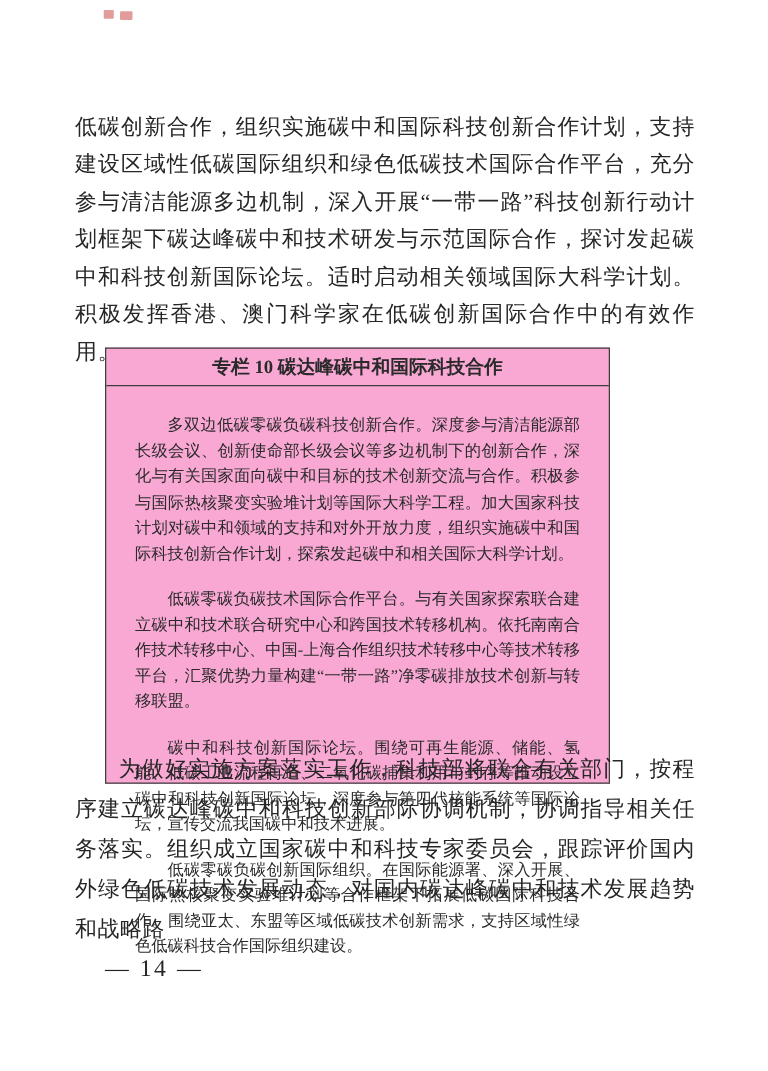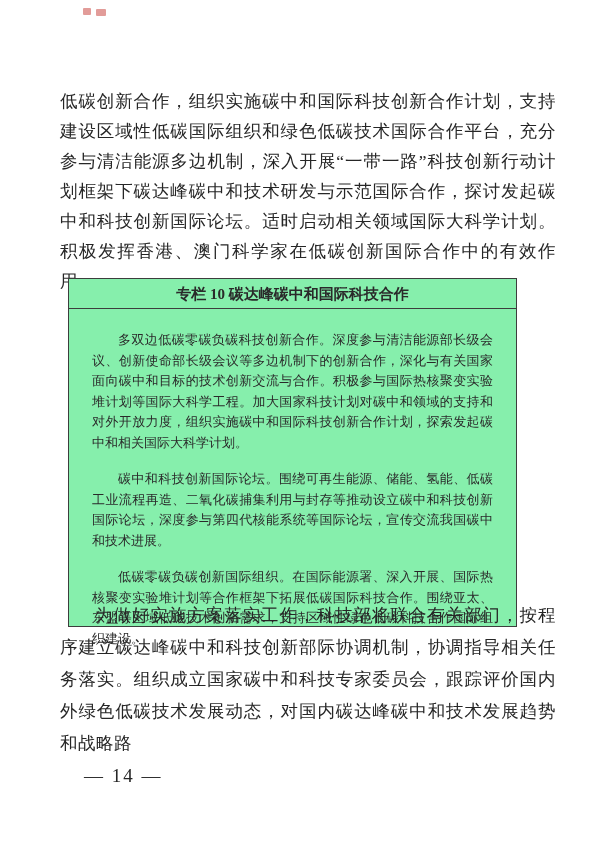--- a/index.html
+++ b/index.html
@@ -29,27 +29,27 @@
     line-height: 30px;
   }
   .para-closing {
     top: 599px;
     font-size: 17.5px;
     line-height: 32px;
     text-indent: 2em;
   }
   .column-box {
     position: absolute;
-    left: 68px;
+    left: 84px;
     top: 278px;
-    width: 449px;
+    width: 404px;
     height: 349px;
     border: 1.5px solid #3d3d3d;
     box-sizing: border-box;
-    background: #86efac;
+    background: #f9a8d4;
   }
   .column-box-title {
     height: 30px;
     line-height: 30px;
     text-align: center;
     font-weight: bold;
     font-size: 15px;
     color: #2a2a2a;
     border-bottom: 1.5px solid #3d3d3d;
     box-sizing: border-box;
@@ -89,20 +89,21 @@
 
   <span class="red-mark red-mark-1"></span>
   <span class="red-mark red-mark-2"></span>
 
   <div class="body-para para-opening">低碳创新合作，组织实施碳中和国际科技创新合作计划，支持建设区域性低碳国际组织和绿色低碳技术国际合作平台，充分参与清洁能源多边机制，深入开展“一带一路”科技创新行动计划框架下碳达峰碳中和技术研发与示范国际合作，探讨发起碳中和科技创新国际论坛。适时启动相关领域国际大科学计划。积极发挥香港、澳门科学家在低碳创新国际合作中的有效作用。</div>
 
   <div class="column-box">
     <div class="column-box-title">专栏 10  碳达峰碳中和国际科技合作</div>
     <div class="column-box-body">
       <p>多双边低碳零碳负碳科技创新合作。深度参与清洁能源部长级会议、创新使命部长级会议等多边机制下的创新合作，深化与有关国家面向碳中和目标的技术创新交流与合作。积极参与国际热核聚变实验堆计划等国际大科学工程。加大国家科技计划对碳中和领域的支持和对外开放力度，组织实施碳中和国际科技创新合作计划，探索发起碳中和相关国际大科学计划。</p>
+      <p>低碳零碳负碳技术国际合作平台。与有关国家探索联合建立碳中和技术联合研究中心和跨国技术转移机构。依托南南合作技术转移中心、中国-上海合作组织技术转移中心等技术转移平台，汇聚优势力量构建“一带一路”净零碳排放技术创新与转移联盟。</p>
       <p>碳中和科技创新国际论坛。围绕可再生能源、储能、氢能、低碳工业流程再造、二氧化碳捕集利用与封存等推动设立碳中和科技创新国际论坛，深度参与第四代核能系统等国际论坛，宣传交流我国碳中和技术进展。</p>
       <p>低碳零碳负碳创新国际组织。在国际能源署、深入开展、国际热核聚变实验堆计划等合作框架下拓展低碳国际科技合作。围绕亚太、东盟等区域低碳技术创新需求，支持区域性绿色低碳科技合作国际组织建设。</p>
     </div>
   </div>
 
   <div class="body-para para-closing">为做好实施方案落实工作，科技部将联合有关部门，按程序建立碳达峰碳中和科技创新部际协调机制，协调指导相关任务落实。组织成立国家碳中和科技专家委员会，跟踪评价国内外绿色低碳技术发展动态，对国内碳达峰碳中和技术发展趋势和战略路</div>
 
   <div class="page-number">— 14 —</div>
 
 </div>

